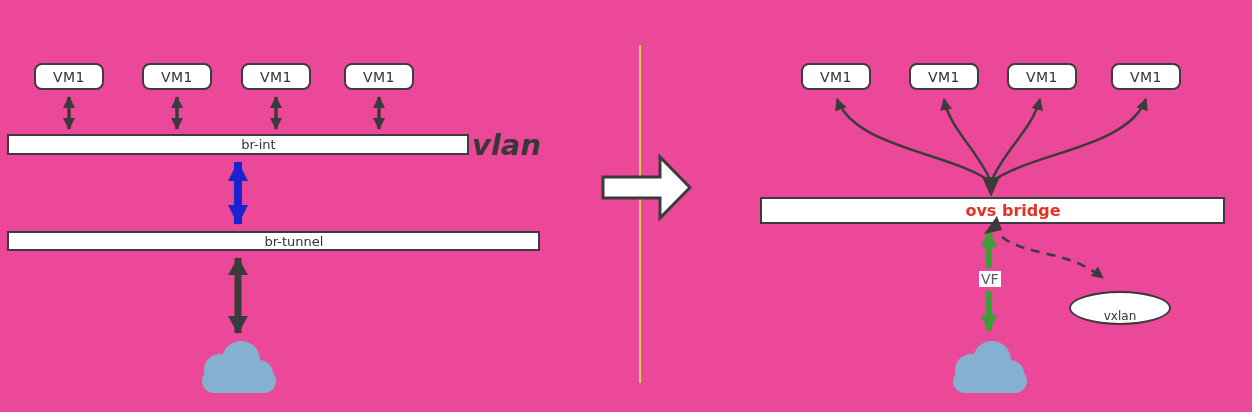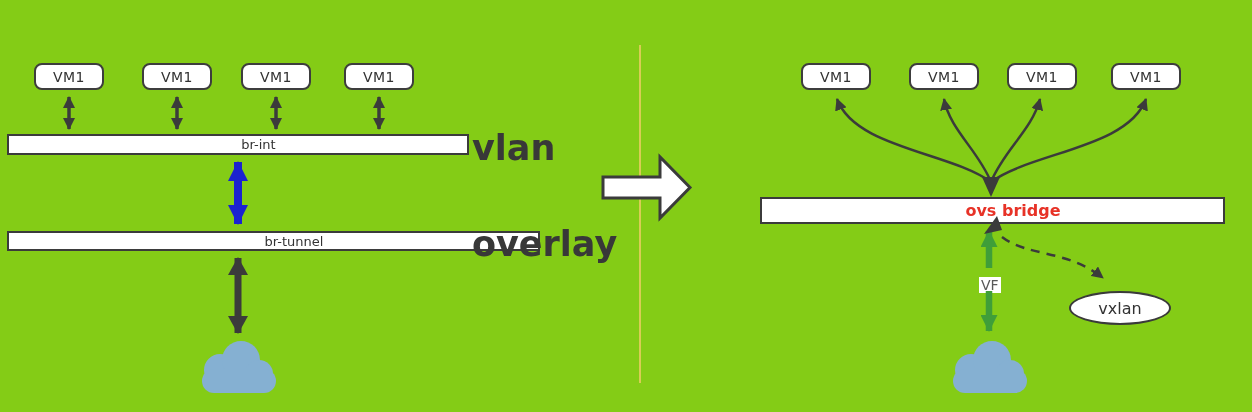--- a/index.html
+++ b/index.html
@@ -1,42 +1,42 @@
 <!DOCTYPE html>
 <html><head>
 <meta charset="utf-8">
 <style>
   html,body{margin:0;padding:0;background:#ffffff;}
   .canvas{
-    position:relative;width:1252px;height:412px;background:#84cc16;overflow:hidden;
+    position:relative;width:1252px;height:412px;background:#ec4899;overflow:hidden;
     font-family:"DejaVu Sans","Liberation Sans",sans-serif;
   }
   .vm-box{
     position:absolute;width:70px;height:27px;box-sizing:border-box;
     border:2.5px solid #3d3d3d;border-radius:8px;background:#ffffff;
     display:flex;align-items:center;justify-content:center;
     font-size:14px;color:#333333;letter-spacing:0.5px;
   }
   .bar{
     position:absolute;box-sizing:border-box;border:2px solid #3b3b3b;background:#ffffff;
     display:flex;align-items:center;justify-content:center;padding-left:41px;
   }
   .bar-label{font-size:13px;color:#333333;}
   .ovs-label{font-size:16px;font-weight:700;color:#e73227;}
   .side-label{
-    position:absolute;font-size:35px;font-weight:700;color:#383838;line-height:1;
+    position:absolute;font-size:29px;font-weight:700;color:#383838;line-height:1;font-style:italic;
   }
   .vf-label{
     position:absolute;font-size:14px;color:#595959;background:#ffffff;padding:0 2px;
   }
   .ellipse{
     position:absolute;width:102px;height:34px;box-sizing:border-box;
     border:2px solid #3a3a3a;border-radius:50%;background:#ffffff;
-    display:flex;align-items:center;justify-content:center;
-    font-size:16px;color:#333333;
+    display:flex;align-items:flex-end;justify-content:center;
+    font-size:12px;color:#333333;
   }
   .overlay-svg{position:absolute;left:0;top:0;z-index:2;pointer-events:none;}
   .html-layer-item{z-index:1;}
 </style>
 </head>
 <body>
 
 <div class="canvas">
 
   <div class="vm-box html-layer-item" style="left:34px;top:63px">VM1</div>
@@ -45,32 +45,31 @@
   <div class="vm-box html-layer-item" style="left:344px;top:63px">VM1</div>
 
   <div class="bar html-layer-item" style="left:7px;top:134px;width:462px;height:21px">
     <span class="bar-label">br-int</span>
   </div>
   <div class="side-label html-layer-item" style="left:472px;top:131px">vlan</div>
 
   <div class="bar html-layer-item" style="left:7px;top:231px;width:533px;height:20px">
     <span class="bar-label">br-tunnel</span>
   </div>
-  <div class="side-label html-layer-item" style="left:472px;top:227px">overlay</div>
 
   <div class="vm-box html-layer-item" style="left:801px;top:63px">VM1</div>
   <div class="vm-box html-layer-item" style="left:909px;top:63px">VM1</div>
   <div class="vm-box html-layer-item" style="left:1007px;top:63px">VM1</div>
   <div class="vm-box html-layer-item" style="left:1111px;top:63px">VM1</div>
 
   <div class="bar html-layer-item" style="left:760px;top:197px;width:465px;height:27px">
     <span class="ovs-label">ovs bridge</span>
   </div>
 
-  <div class="vf-label html-layer-item" style="left:979px;top:277px">VF</div>
+  <div class="vf-label html-layer-item" style="left:979px;top:271px">VF</div>
 
   <div class="ellipse html-layer-item" style="left:1069px;top:291px">
     <span>vxlan</span>
   </div>
 
   <svg class="overlay-svg" width="1252" height="412" viewBox="0 0 1252 412">
     <defs>
       <marker id="ah-dark-sm" markerUnits="userSpaceOnUse" markerWidth="13" markerHeight="12" refX="11" refY="6" orient="auto">
         <path d="M0,0 L12,6 L0,12 Z" fill="#3b3b3b"></path>
       </marker>

